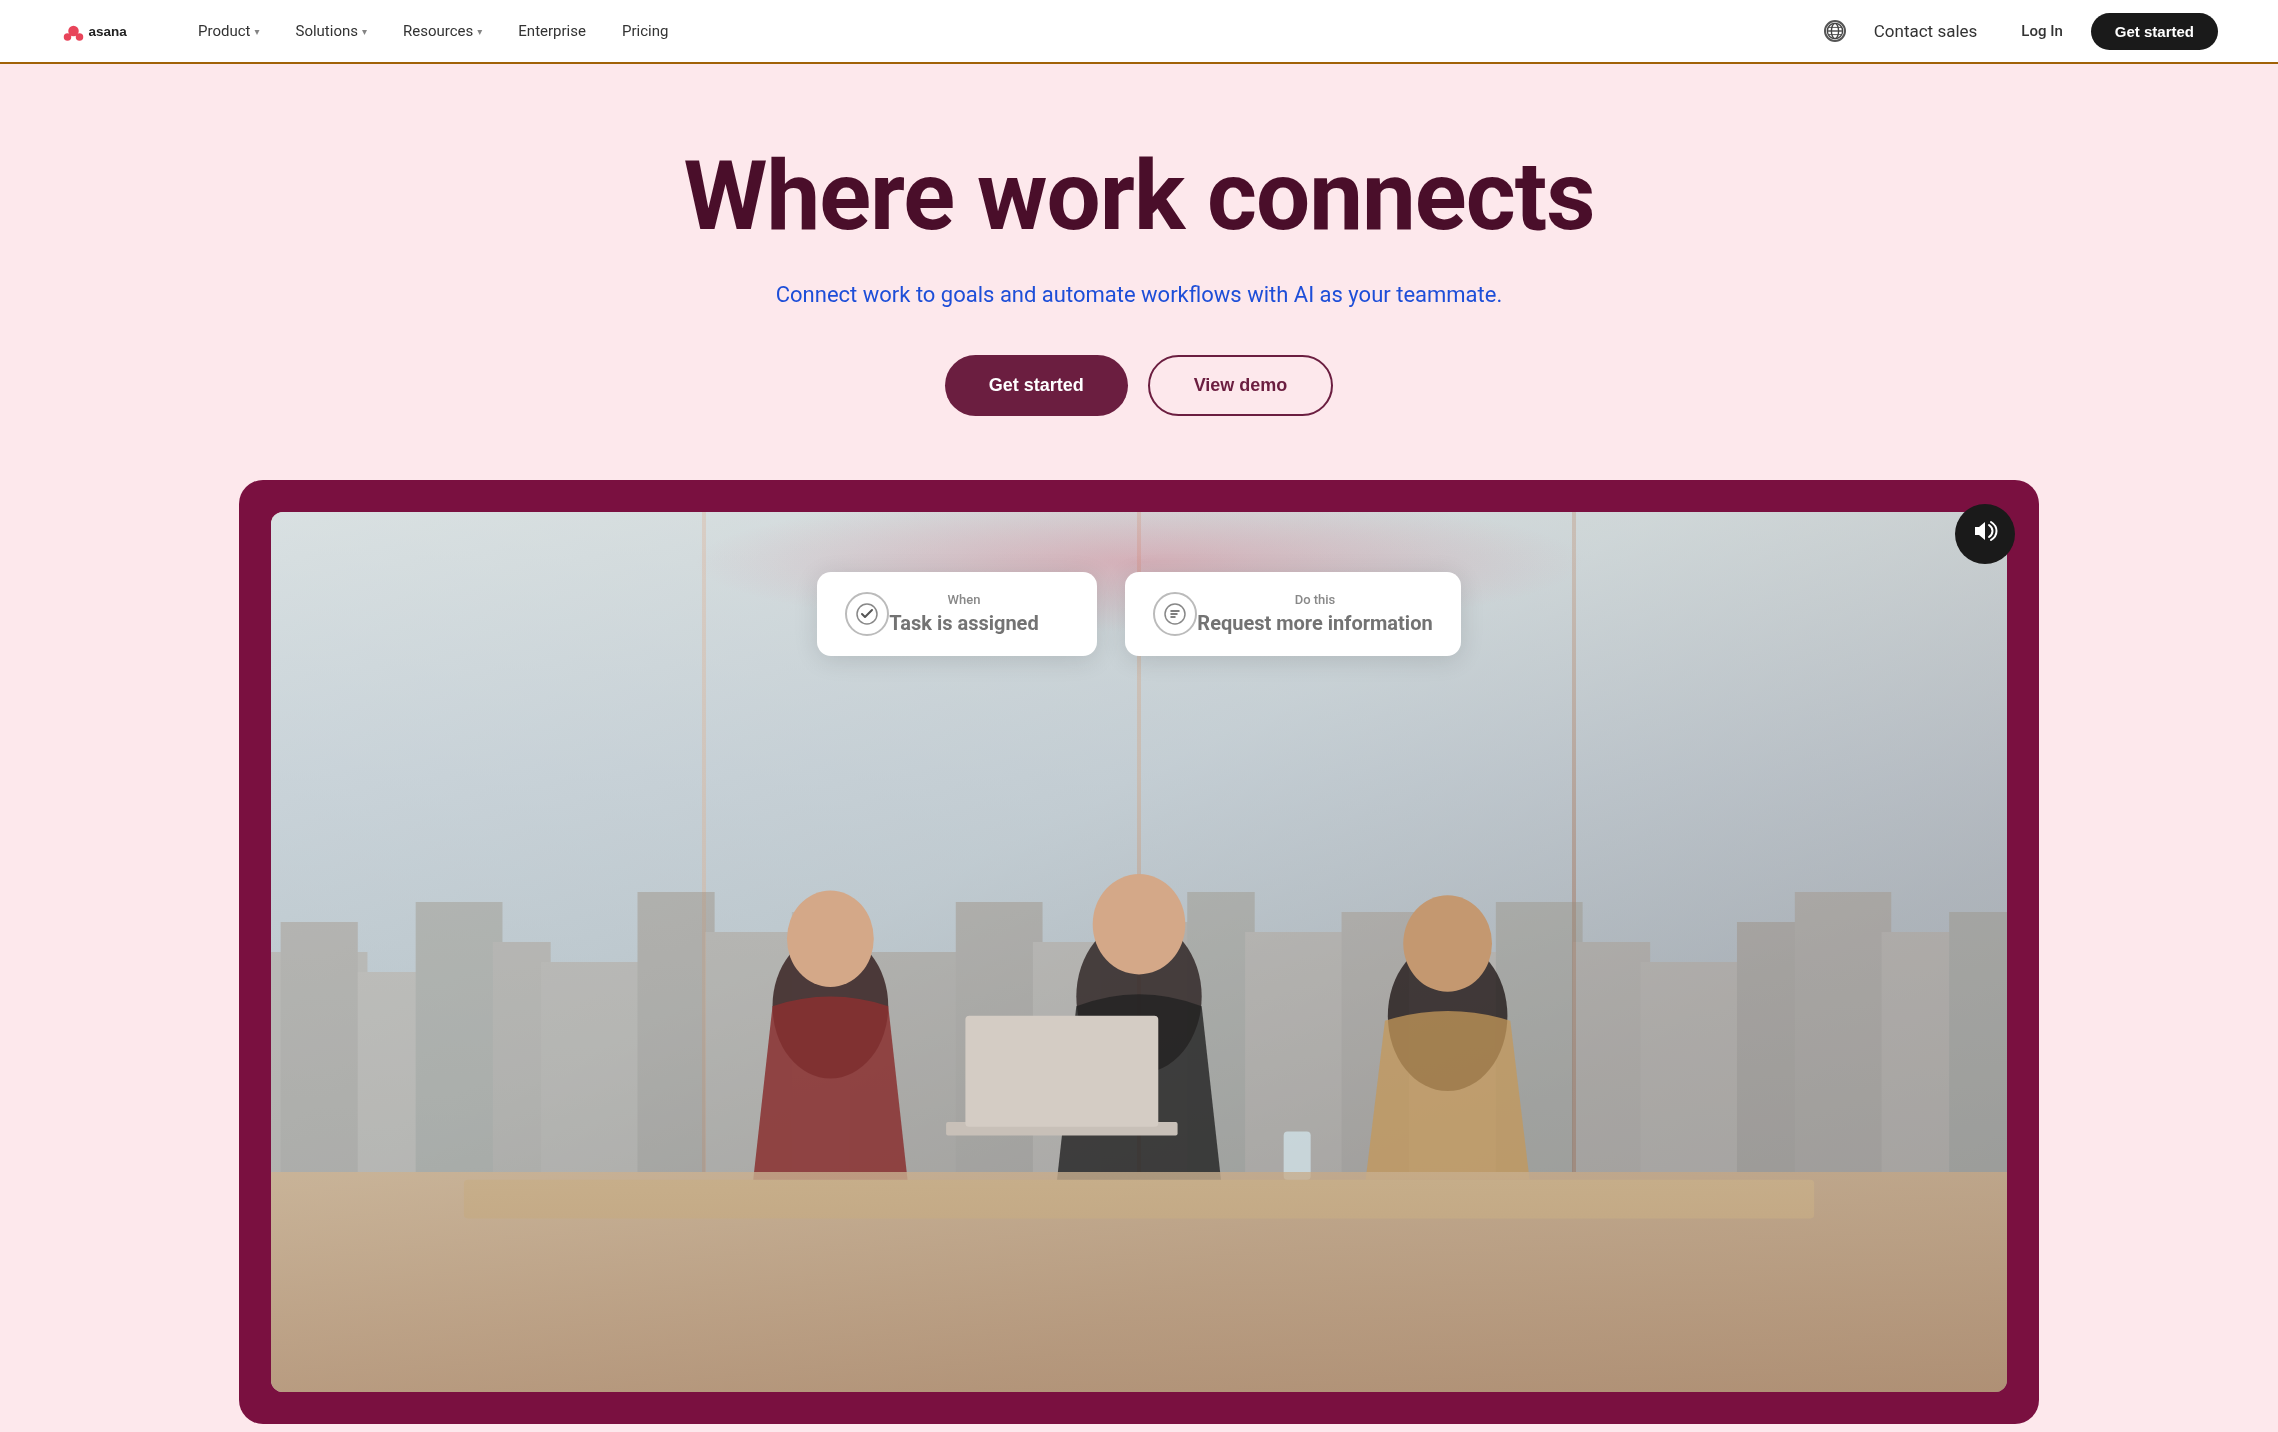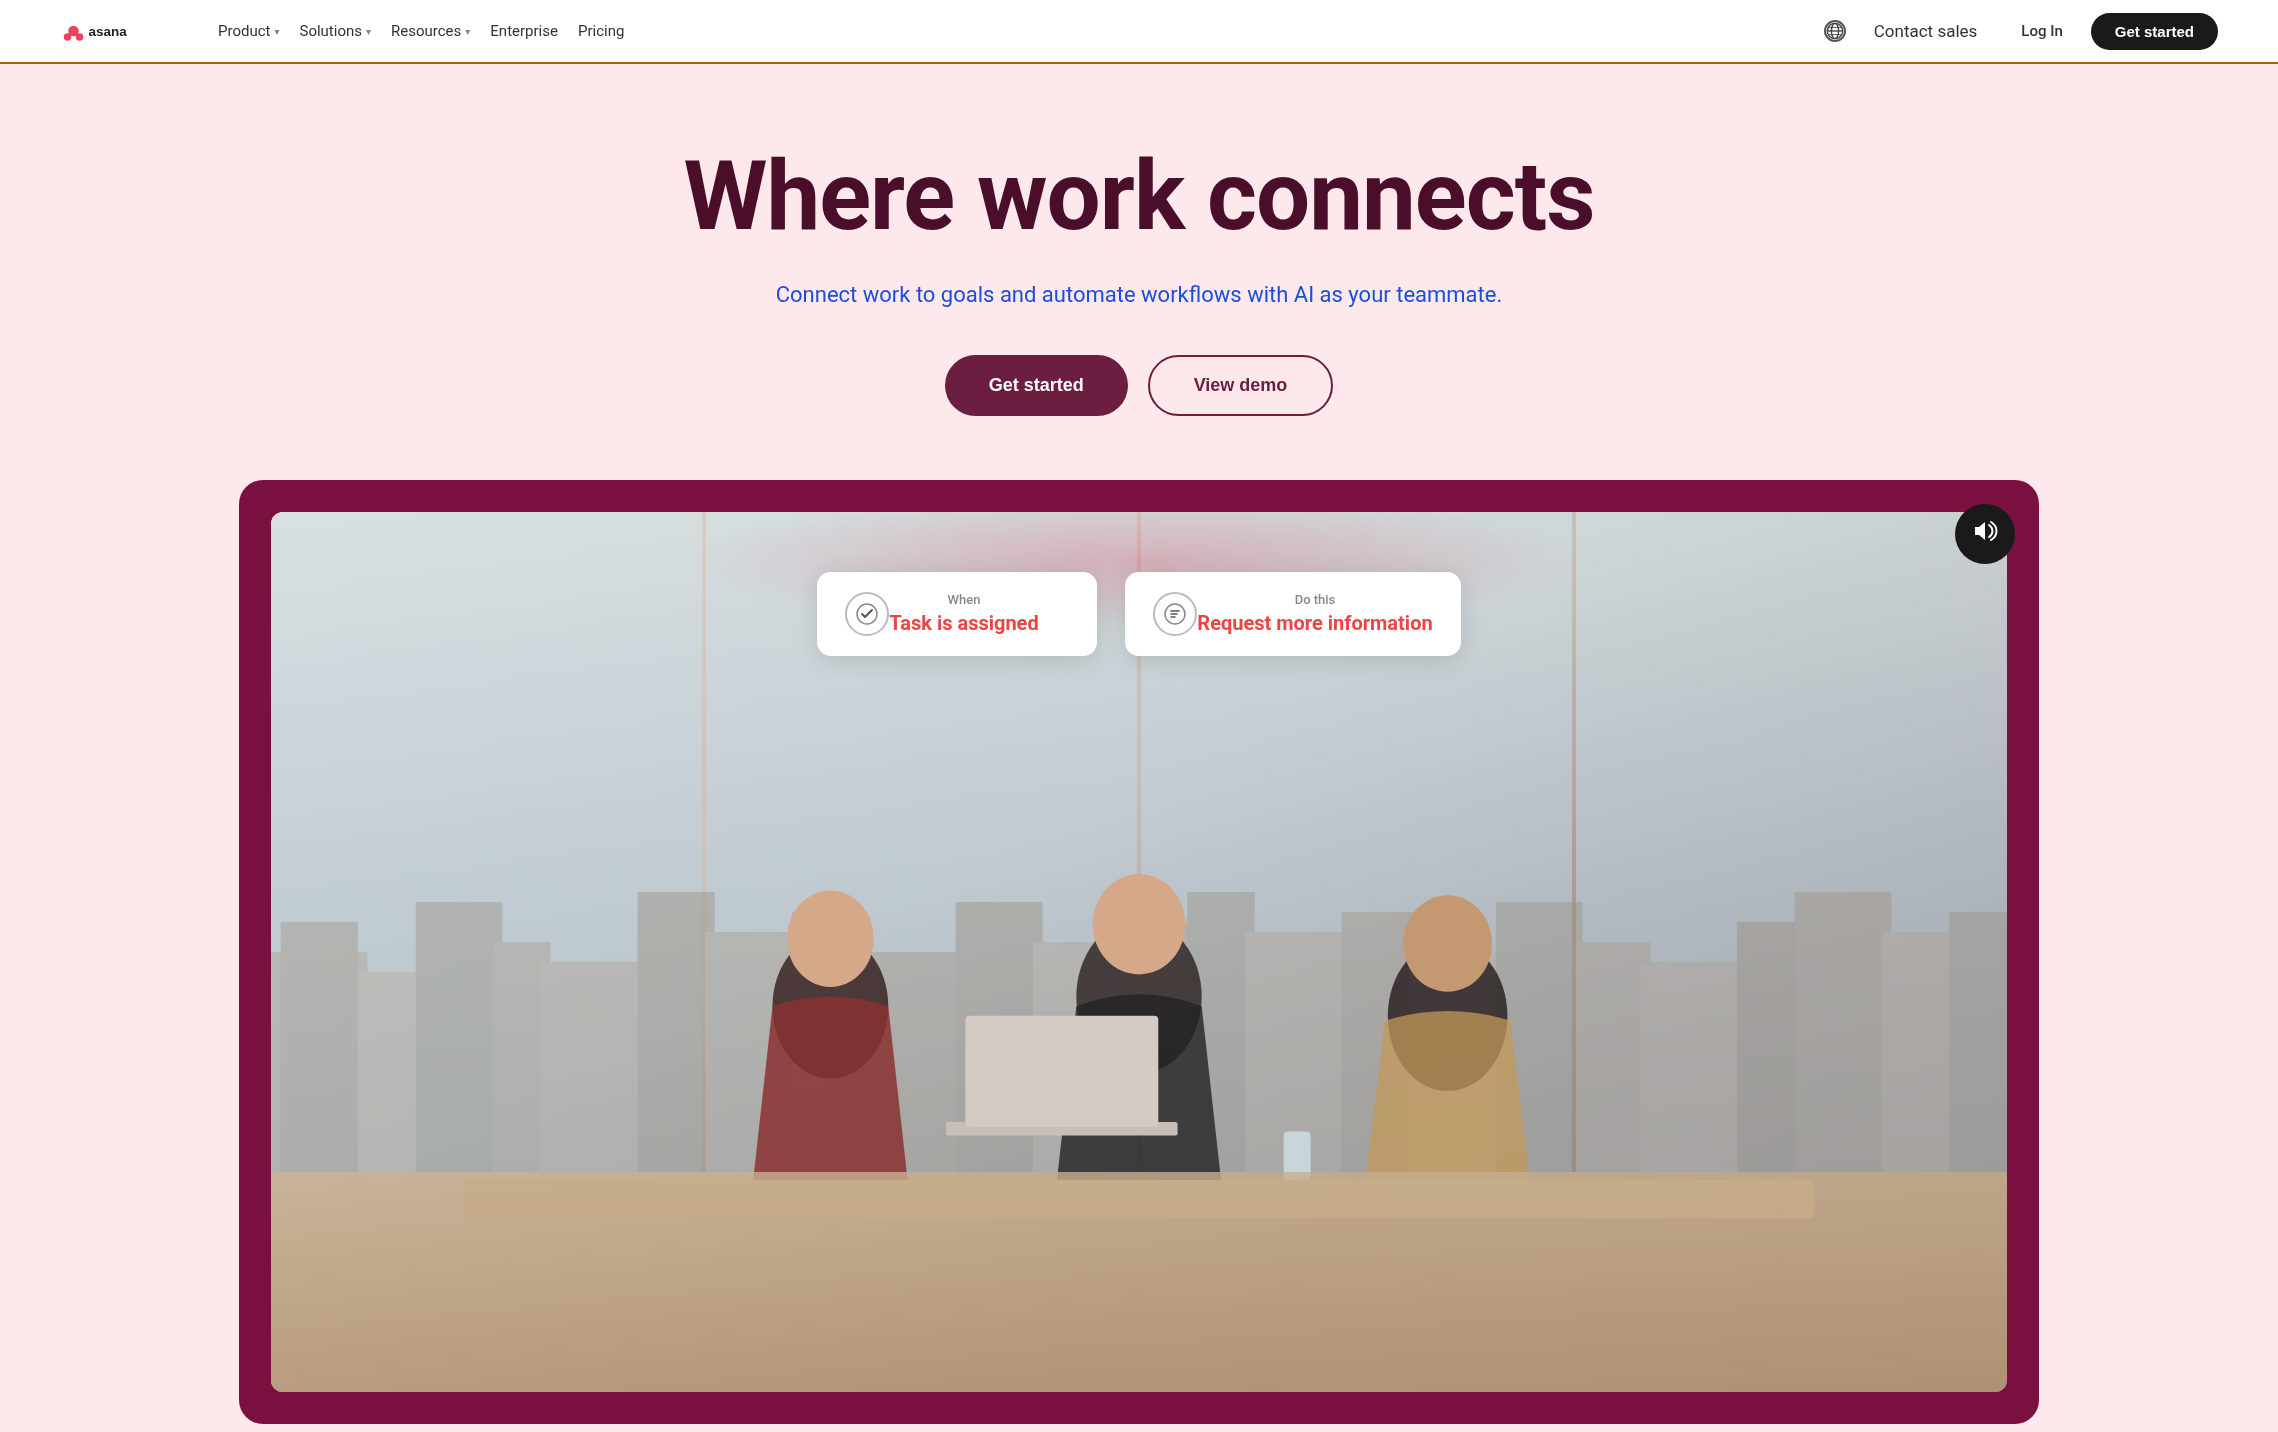--- a/index.html
+++ b/index.html
@@ -36,23 +36,22 @@
     }
 
     .nav-logo-svg {
       width: 90px;
       height: 30px;
     }
 
     .nav-links {
       display: flex;
       align-items: center;
-      gap: 20px;
+      gap: 36px;
       flex: 1;
-      margin-left: 20px;
     }
 
     .nav-link {
       font-size: 15px;
       color: #333;
       cursor: pointer;
       display: flex;
       align-items: center;
       gap: 4px;
       font-weight: 400;
@@ -268,21 +267,21 @@
     .card-label {
       font-size: 13px;
       color: #888;
       font-weight: 500;
       margin-bottom: 4px;
     }
 
     .card-title {
       font-size: 20px;
       font-weight: 700;
-      color: #ef4444;
+      color: #737373;
     }
 
     
     .sound-btn {
       position: absolute;
       top: 24px;
       right: 24px;
       width: 60px;
       height: 60px;
       background: #1a1a1a;

